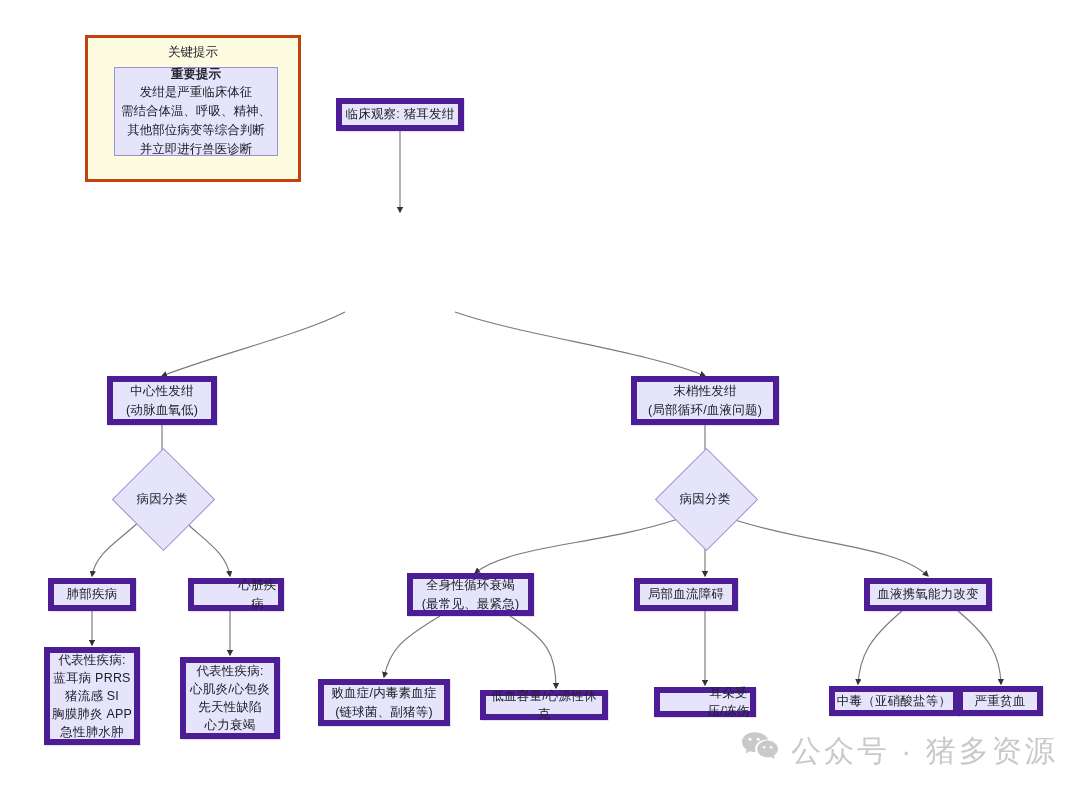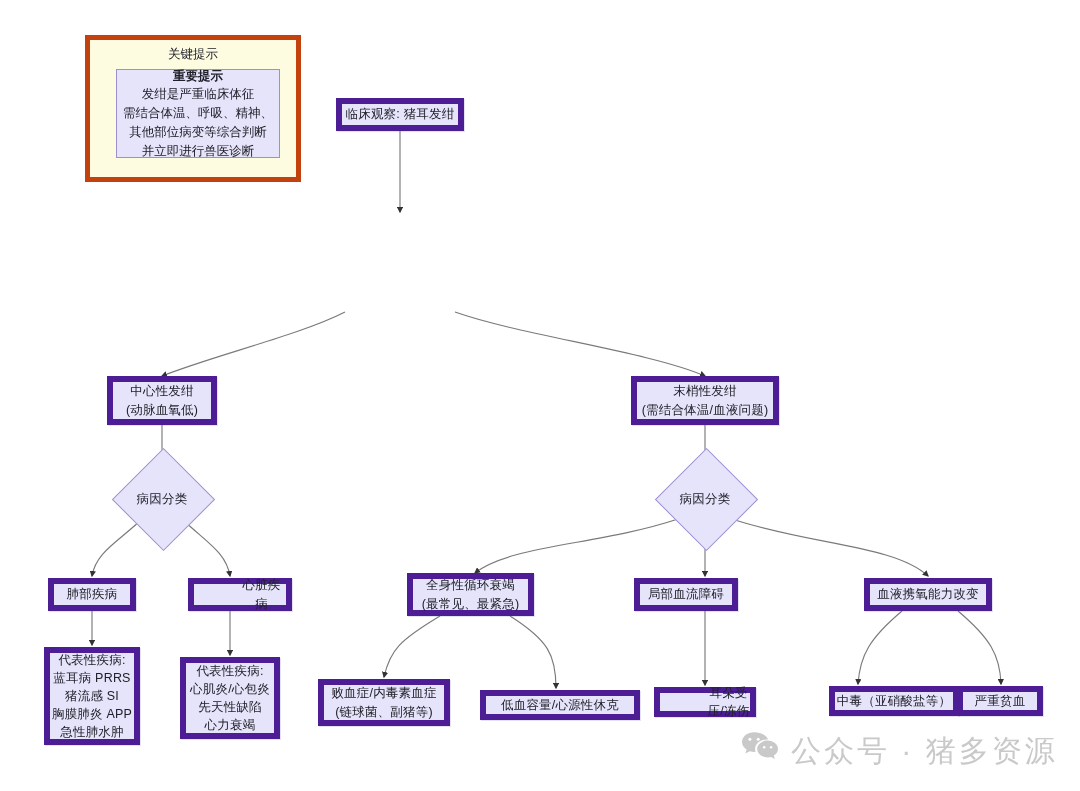--- a/index.html
+++ b/index.html
@@ -45,21 +45,21 @@
     position:relative; z-index:2;
     font-size:12.5px; color:#20202a; white-space:nowrap;
     letter-spacing:0.2px;
   }
 
   
   .subgraph {
     position:absolute;
     box-sizing:border-box;
     background:#fdfbe0;
-    border:5px solid #c2410c;
+    border:3px solid #c2410c;
   }
   .subgraph-title {
     position:absolute; left:0; right:0; top:6px;
     text-align:center;
     font-size:12.5px; color:#20202a;
   }
   .notice-box {
     position:absolute;
     box-sizing:border-box;
     background:#e6e4fa;
@@ -148,38 +148,38 @@
   </div>
 
 
   <div class="node shadow" style="left:107px; top:376px; width:110px; height:49px;">
     <span>中心性发绀
 (动脉血氧低)</span>
   </div>
 
   <div class="node shadow" style="left:631px; top:376px; width:148px; height:49px;">
     <span>末梢性发绀
-(需结合体温/血液问题)</span>
+(局部循环/血液问题)</span>
   </div>
 
   <div class="diamond" style="left:114px; top:463px; width:96px; height:73px;">
     <div class="dshape" style="left:13px; top:0px; width:73px; height:73px;"></div>
     <div class="dlabel">病因分类</div>
   </div>
 
   <div class="diamond" style="left:657px; top:463px; width:96px; height:73px;">
     <div class="dshape" style="left:13px; top:0px; width:73px; height:73px;"></div>
     <div class="dlabel">病因分类</div>
   </div>
 
   <div class="node shadow" style="left:48px; top:578px; width:88px; height:33px;">
     <span>肺部疾病</span>
   </div>
 
-  <div class="node shadow" style="left:188px; top:578px; width:104px; height:33px;padding-left:43px;">
+  <div class="node shadow" style="left:188px; top:578px; width:96px; height:33px;padding-left:43px;">
     <span>心脏疾病</span>
   </div>
 
   <div class="node shadow" style="left:44px; top:647px; width:96px; height:98px;">
     <span>代表性疾病:
 蓝耳病 PRRS
 猪流感 SI
 胸膜肺炎 APP
 急性肺水肿</span>
   </div>
@@ -202,21 +202,21 @@
 
   <div class="node shadow" style="left:864px; top:578px; width:128px; height:33px;">
     <span>血液携氧能力改变</span>
   </div>
 
   <div class="node shadow" style="left:318px; top:679px; width:132px; height:47px;">
     <span>败血症/内毒素血症
 (链球菌、副猪等)</span>
   </div>
 
-  <div class="node shadow" style="left:480px; top:690px; width:160px; height:30px;">
+  <div class="node shadow" style="left:480px; top:690px; width:128px; height:30px;">
     <span>低血容量/心源性休克</span>
   </div>
 
   <div class="node shadow" style="left:654px; top:687px; width:102px; height:30px;padding-left:47px;">
     <span>耳朵受压/冻伤</span>
   </div>
 
   <div class="node shadow" style="left:793px; top:686px; width:130px; height:30px;margin-left:36px;">
     <span>中毒（亚硝酸盐等）</span>
   </div>

